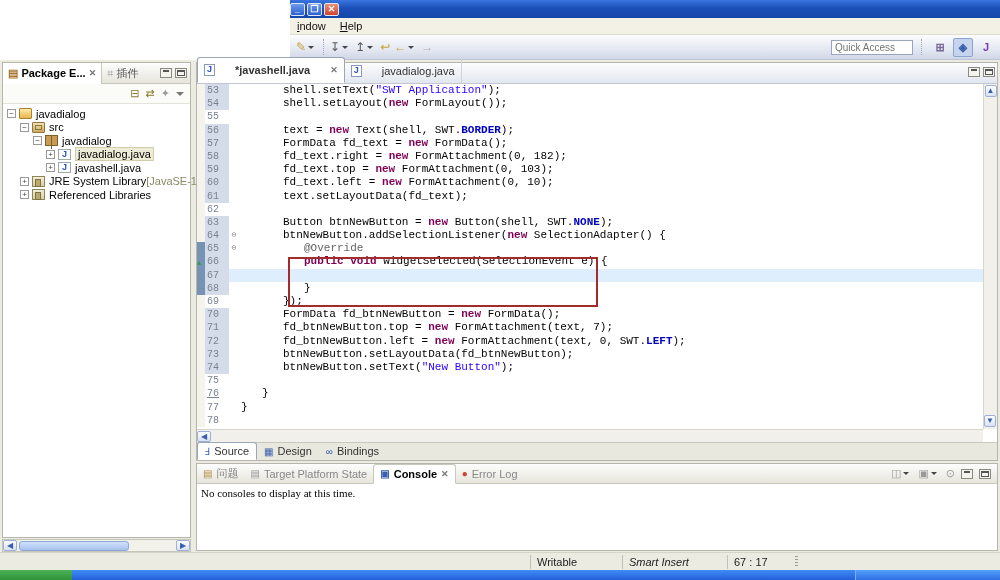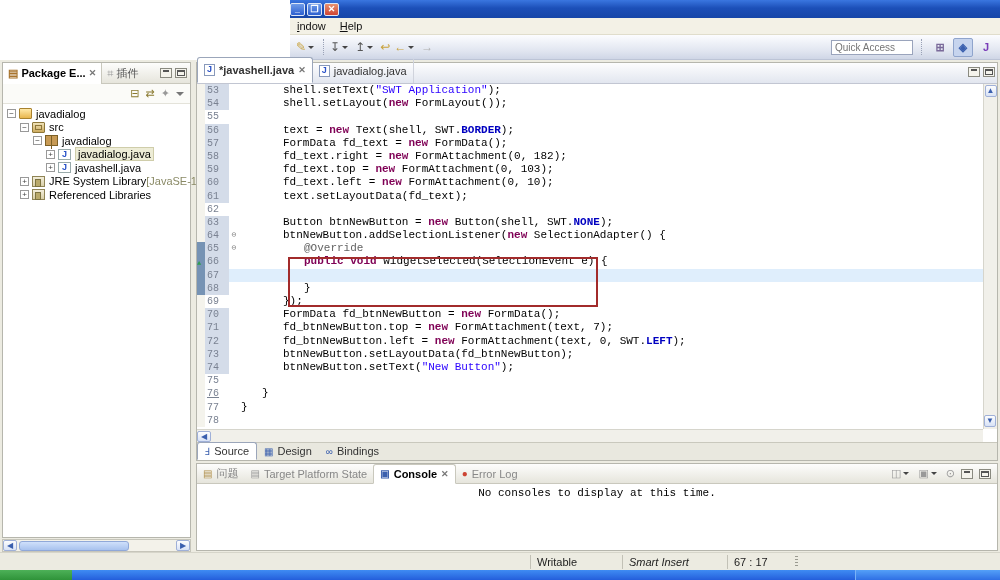--- a/index.html
+++ b/index.html
@@ -80,21 +80,21 @@
   .sarrow { width:14px; height:11px; background:linear-gradient(#fdfdfd,#d8e2f6); border:1px solid #9fb0d8;
     color:#3a5fae; font-size:8px; line-height:10px; text-align:center; border-radius:2px; flex:none; }
   .hthumb { margin-left:2px; width:110px; height:10px; border-radius:3px;
     background:linear-gradient(#cfe0fb,#a8c2ee); border:1px solid #90a8d8; }
   .pkx-hscroll .sarrow.right { margin-left:auto; }
 
   
   .editor { position:absolute; left:196px; top:62px; width:802px; height:399px; background:#fff; border:1px solid #b6b6ad; }
   .etabbar { height:21px; background:linear-gradient(#fdfdfe,#e2e6ef); border-bottom:1px solid #c2c6d2;
     display:flex; align-items:flex-end; font-size:11px; }
-  .etab { display:flex; align-items:center; gap:4px; height:21px; padding:12px 6px; color:#333;
+  .etab { display:flex; align-items:center; gap:20px; height:21px; padding:12px 6px; color:#333;
     border-right:1px solid #d0d3dc; }
   .etab.active { background:#fff; border:1px solid #9ba6ba; border-bottom-color:#fff; border-radius:3px 3px 0 0; font-weight:bold; }
   .ftab-ic { width:11px; height:12px; background:#fff; border:1px solid #8899bb; position:relative; flex:none; }
   .ftab-ic::after { content:"J"; position:absolute; left:2px; top:-1px; font-size:9px; font-weight:bold; color:#2a52c8; }
 
   .code-wrap { position:absolute; left:0; top:21px; right:14px; bottom:31px; overflow:hidden; background:#fff; }
   .code-row { display:flex; height:13.2px; font-family:"Liberation Mono", monospace; font-size:11px; line-height:13.2px; white-space:pre; }
   .ruler { width:8px; flex:none; position:relative; background:#f4f3ec; }
   .ruler.bar { background:#7693b4; }
   .ruler .arr { position:absolute; left:0; top:2px; font-size:7px; color:#2e9e4f; }
@@ -125,21 +125,21 @@
 
   
   .console { position:absolute; left:196px; top:463px; width:802px; height:88px; background:#fff; border:1px solid #b6b6ad; }
   .ctabbar { height:20px; background:linear-gradient(#fdfdfc,#e6e5dc); border-bottom:1px solid #c9c8bd;
     display:flex; align-items:center; font-size:11px; color:#888; }
   .ctab { display:flex; align-items:center; gap:4px; height:20px; padding:0 6px; }
   .ctab.active { background:#fff; border:1px solid #c9c8bd; border-bottom-color:#fff; border-radius:3px 3px 0 0; color:#000; font-weight:bold; }
   .c-ic { font-size:10px; }
   .i-problems { color:#b08f4a; } .i-target { color:#999; } .i-console { color:#3a5fae; } .i-errorlog { color:#cc4433; }
   .ctoolbar { margin-left:auto; display:flex; align-items:center; gap:6px; padding-right:6px; color:#8a8a80; }
-  .console-body { padding:3px 4px; font-family:Liberation Mono, monospace; font-size:11px; color:#000;text-align:center; }
+  .console-body { padding:3px 4px; font-family:Liberation Serif, serif; font-size:11px; color:#000; }
 
   
   .statusbar { position:absolute; left:0; top:552px; width:1000px; height:34px; background:#ecebe1;
     border-top:1px solid #d6d5ca; font-size:11px; color:#222; }
   .scell { position:absolute; top:2px; height:14px; line-height:14px; padding-left:6px;
     border-left:1px solid #c2c1b6; }
   .sdots { position:absolute; left:795px; top:3px; width:3px; height:12px;
     background:repeating-linear-gradient(#9a9a90 0 1px, transparent 1px 3px); }
 
   

